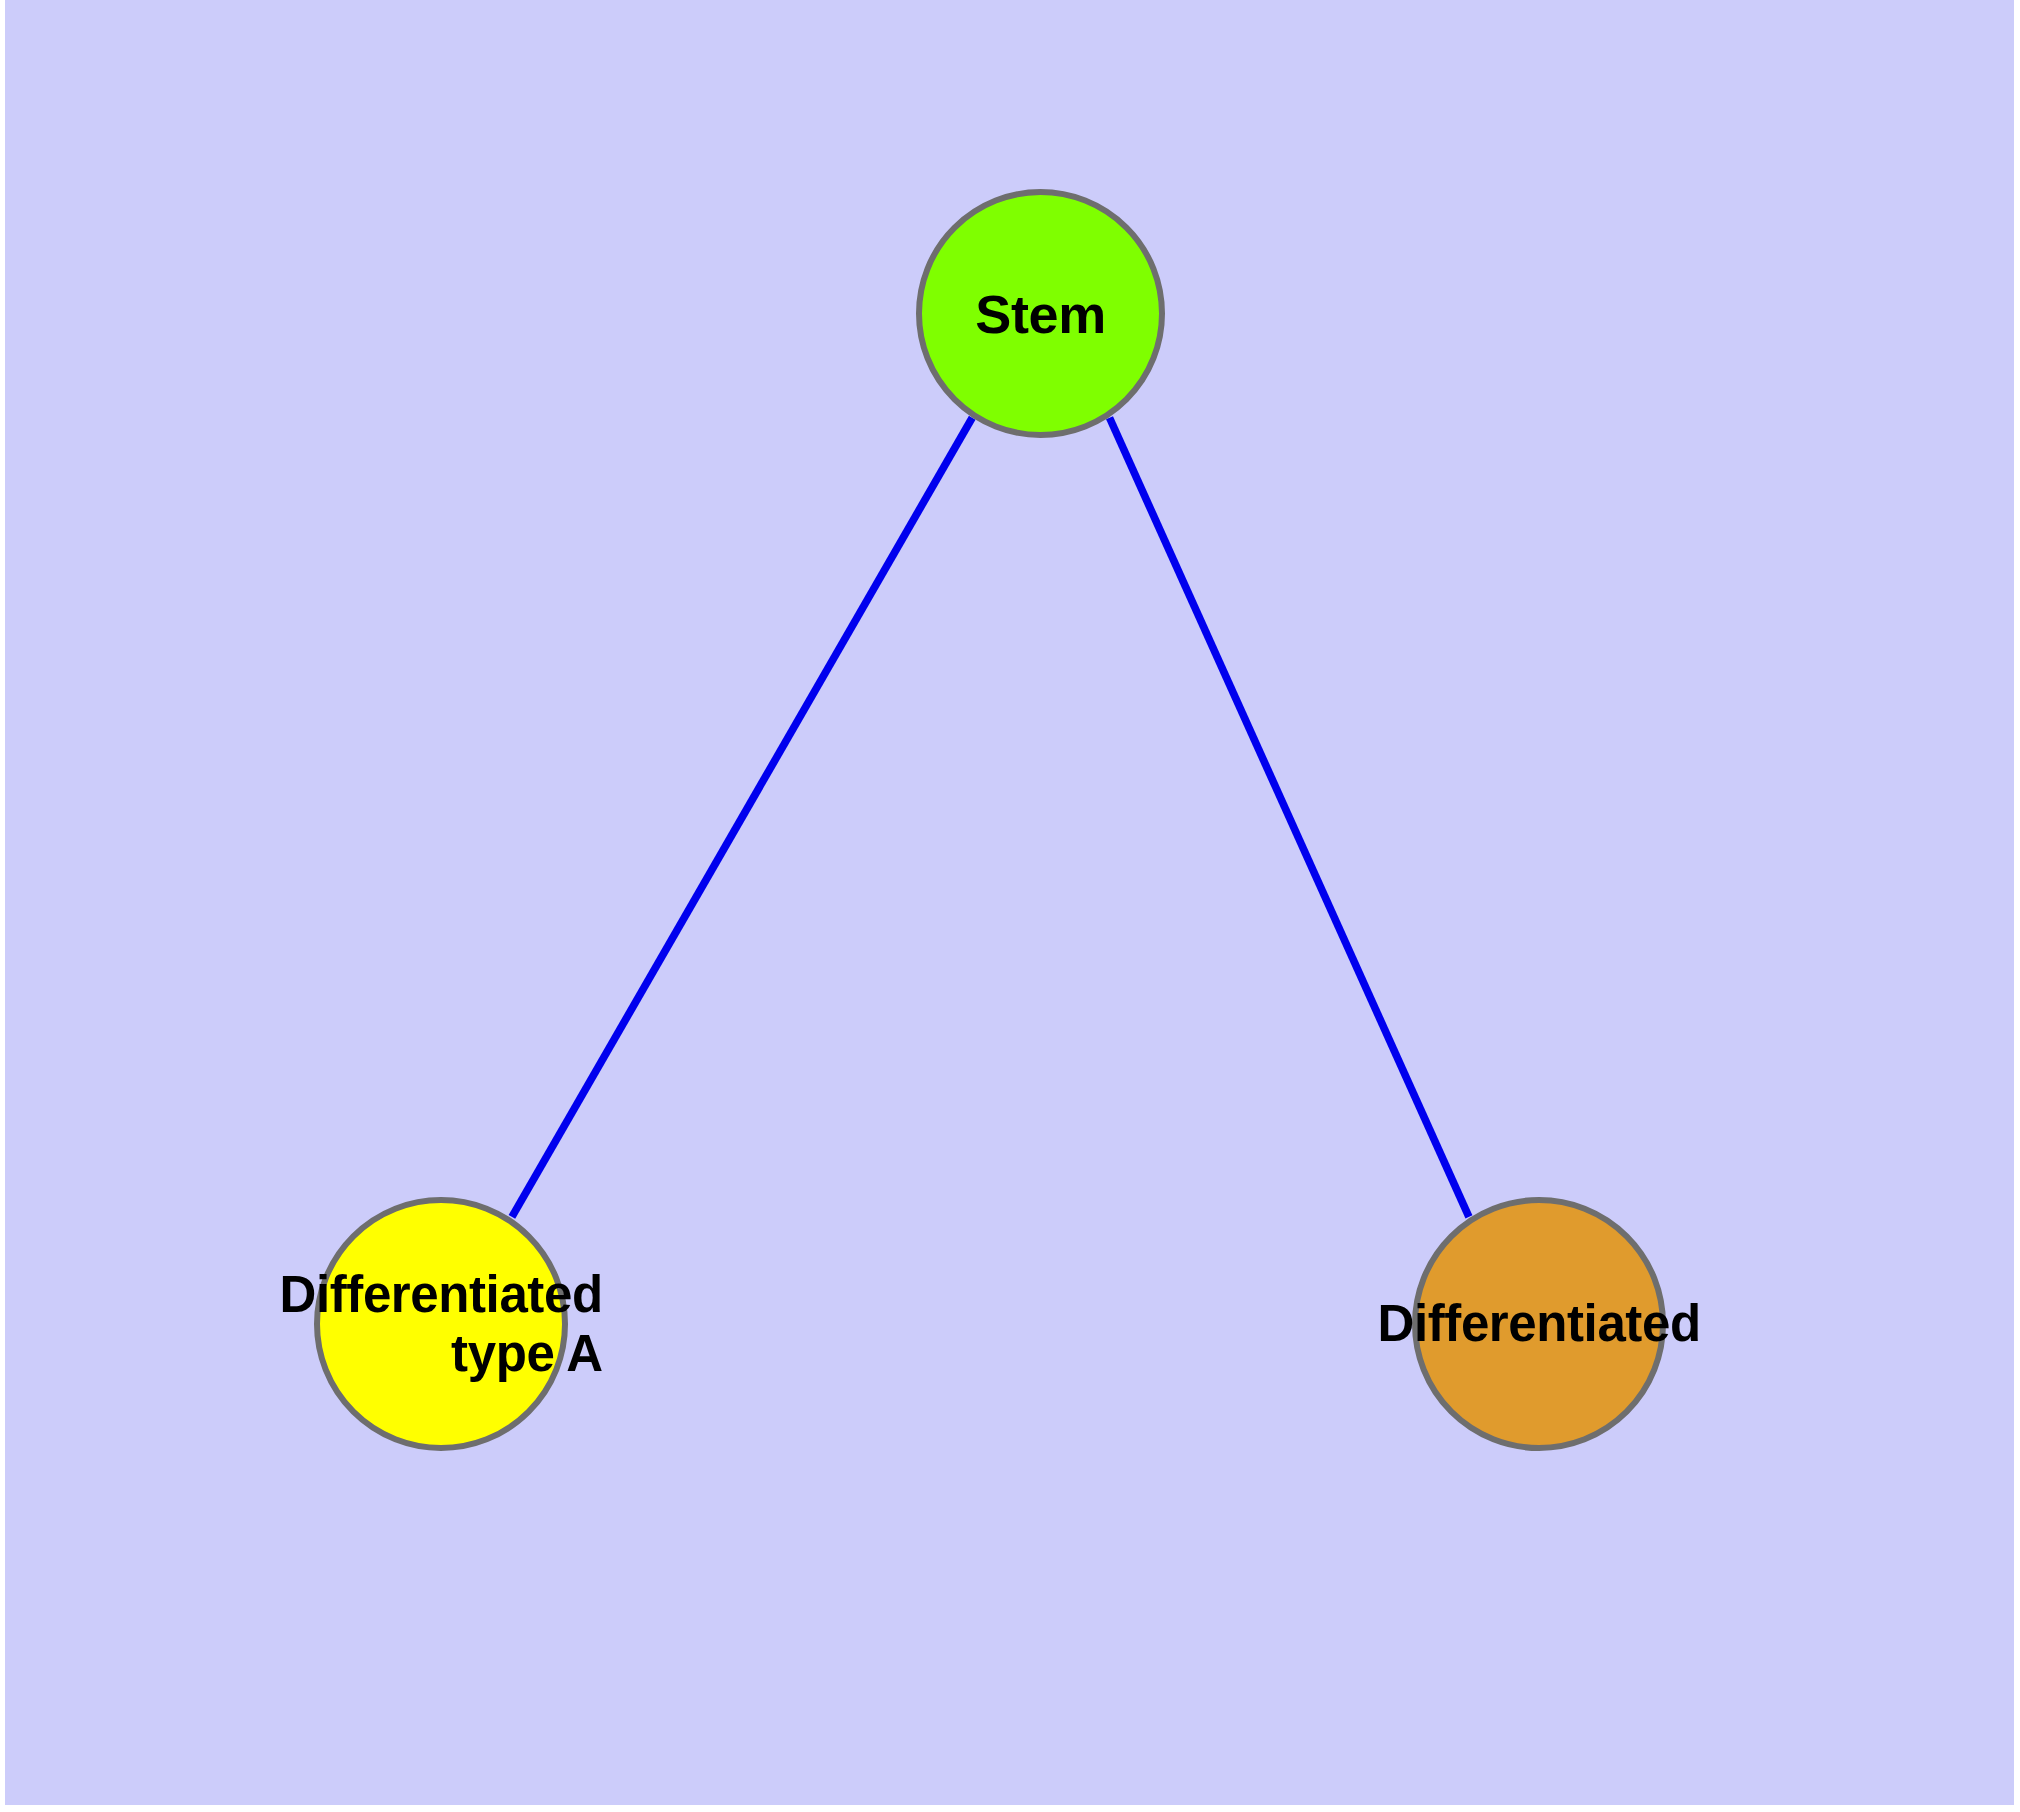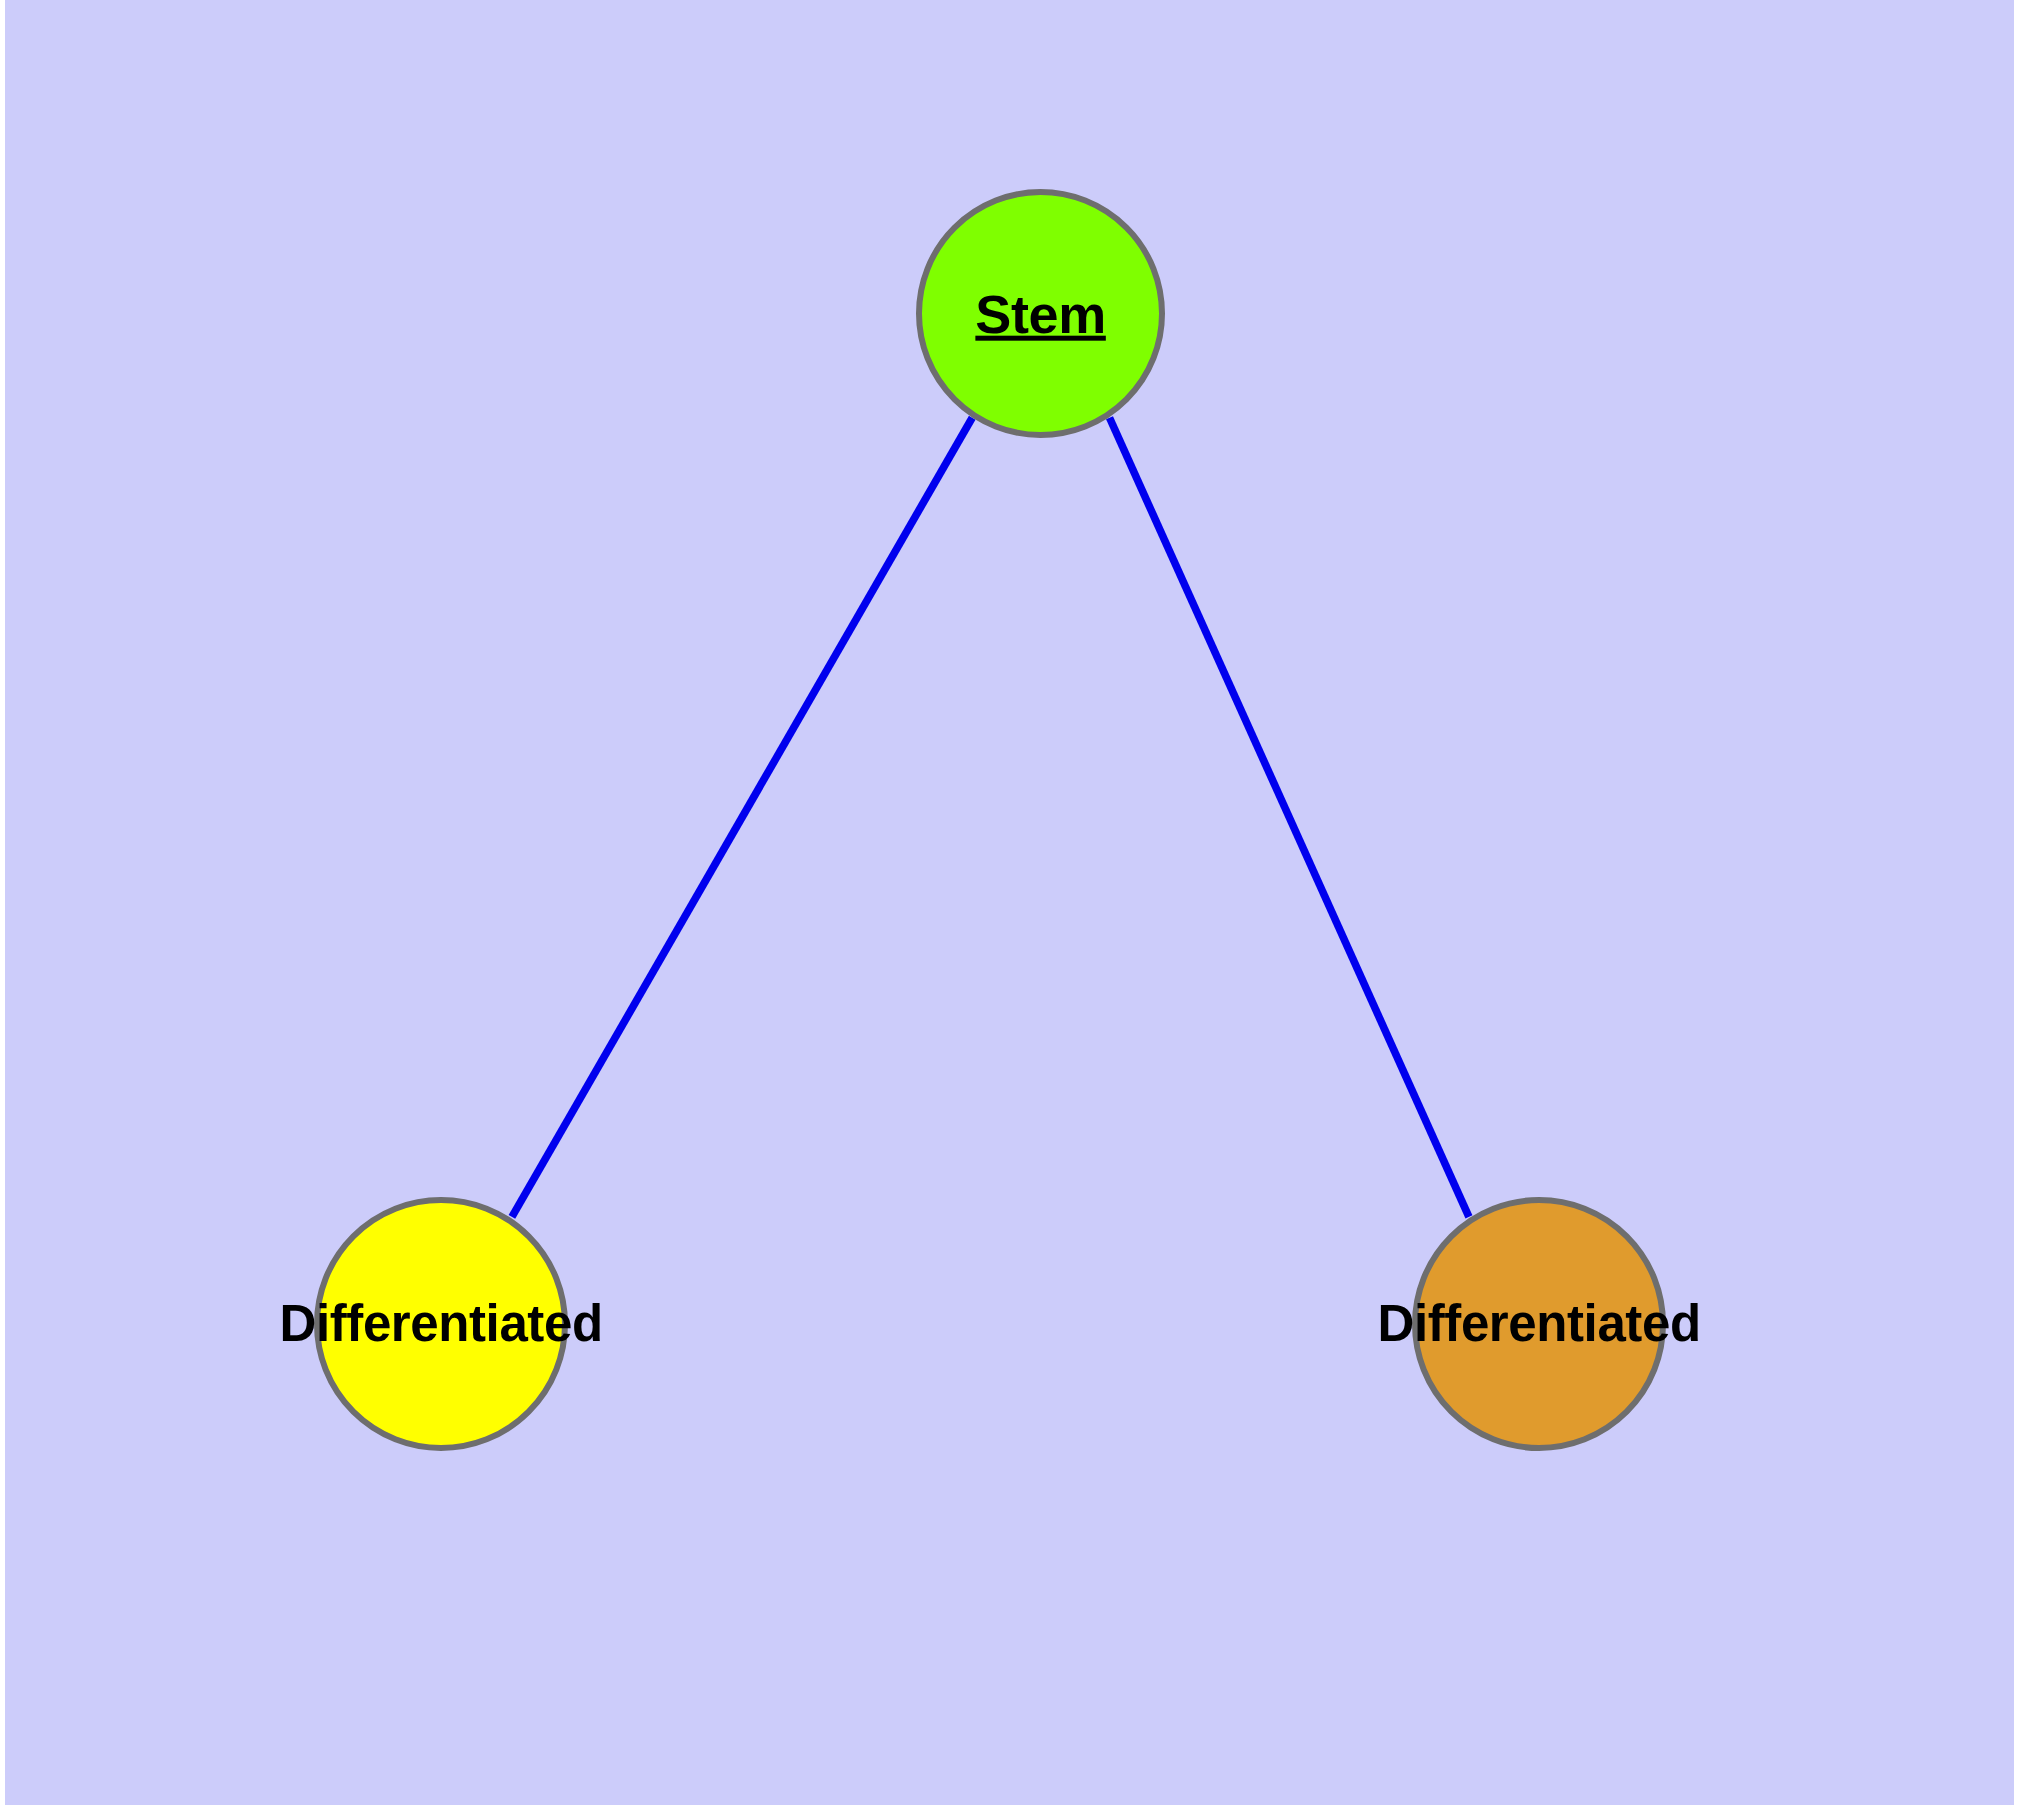--- a/index.html
+++ b/index.html
@@ -75,28 +75,29 @@
 
 <div id="graph-canvas" style="background: rgb(255, 255, 255);">
   <div id="graph-plot" style="background: rgb(204, 204, 250);">
 
     <svg id="edge-layer" viewBox="0 0 2370 2130" preserveAspectRatio="none">
       <line x1="1141" y1="493" x2="598" y2="1436" stroke="#0000ee" stroke-width="9" stroke-linecap="butt"></line>
       <line x1="1303" y1="493" x2="1727" y2="1436" stroke="#0000ee" stroke-width="9" stroke-linecap="butt"></line>
     </svg>
 
     <div class="graph-node" id="node-stem" style="width: 249px; height: 249px; left: 911px; top: 189px; background: rgb(127, 255, 0); border-color: rgb(110, 110, 110); border-width: 6.8px;">
-      <div class="node-label big" style="font-size: 54px; color: rgb(0, 0, 0); text-decoration: underline;">
+      <div class="node-label big" style="font-size: 54px; color: rgb(0, 0, 0);">
         <div>Stem</div>
       </div>
     </div>
 
     <div class="graph-node" id="node-diff-a" style="width: 254px; height: 254px; left: 309px; top: 1197px; background: rgb(255, 255, 0); border-color: rgb(110, 110, 110); border-width: 6.8px;">
       <div class="node-label two-line" style="font-size: 51px; color: rgb(0, 0, 0);">
         <div>Differentiated</div>
+        <div>type A</div>
       </div>
     </div>
 
     <div class="graph-node" id="node-diff-b" style="width: 254px; height: 254px; left: 1407px; top: 1197px; background: rgb(224, 155, 45); border-color: rgb(110, 110, 110); border-width: 6.8px;">
       <div class="node-label two-line" style="font-size: 51px; color: rgb(0, 0, 0);">
         <div>Differentiated</div>
       </div>
     </div>
 
   </div>

